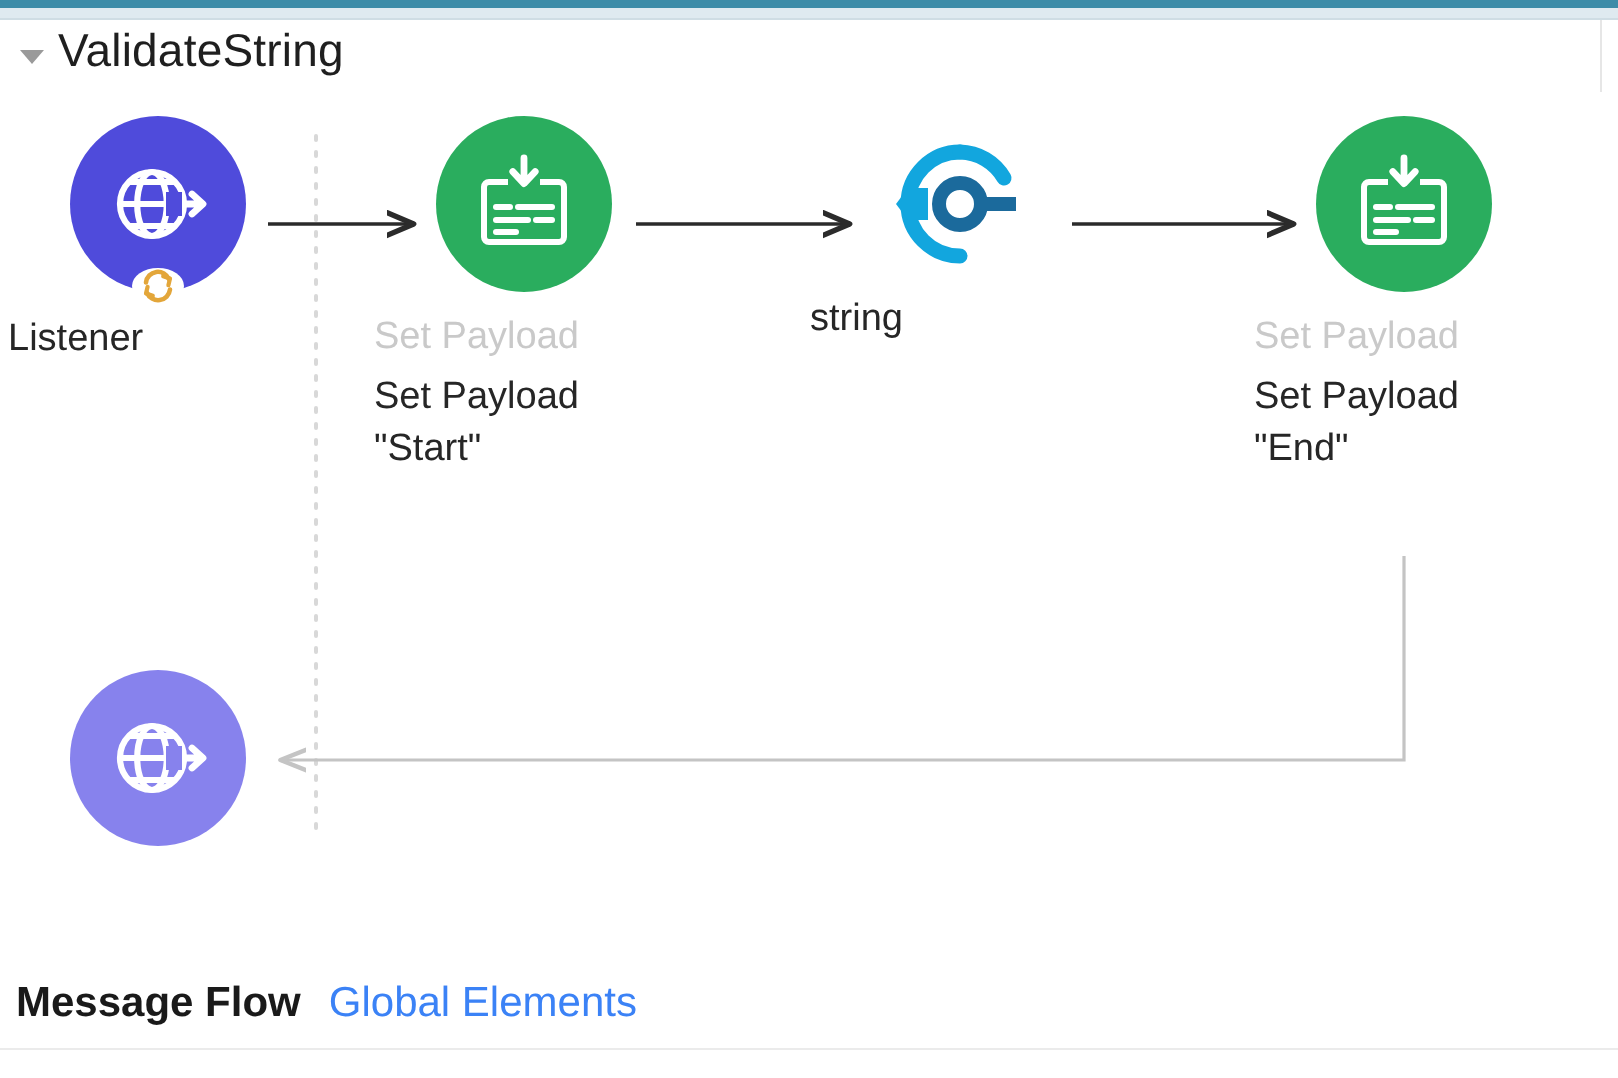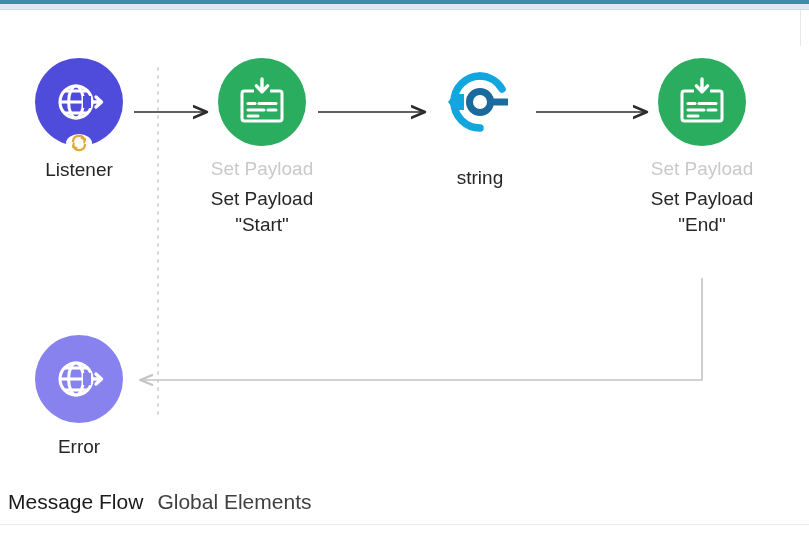--- a/index.html
+++ b/index.html
@@ -79,21 +79,20 @@
     position: absolute;
     left: 0; top: 0;
     width: 809px; height: 434px;
     pointer-events: none;
   }
 
   
   .node {
     position: absolute;
     width: 150px;
-    text-align: center;
   }
   .node .circle-wrap {
     position: relative;
     width: 88px; height: 88px;
     margin: 0 auto;
   }
   .circle {
     position: absolute;
     left: 0; top: 0;
     width: 88px; height: 88px;
@@ -153,26 +152,27 @@
   }
   .tabbar .tabs {
     position: absolute;
     left: 8px; top: 10px;
     display: flex;
     align-items: baseline;
     gap: 14px;
   }
   .tab {
     font-size: 21px;
-    color: #404040;
+    color: #3b82f6;
     white-space: nowrap;
     cursor: default;
   }
   .tab.active {
     color: #1a1a1a;
+    font-weight: bold;
   }
   .tabbar-line {
     position: absolute;
     left: 0; bottom: 14px;
     width: 809px; height: 1px;
     background: #ebebeb;
   }
   .tabbar-bottom {
     position: absolute;
     left: 0; bottom: 0;
@@ -183,20 +183,24 @@
 </head>
 <body>
 
 <div class="app">
 
   <div class="topbar-dark"></div>
   <div class="topbar-light"></div>
   <div class="topbar-edge"></div>
   <div class="right-border"></div>
 
+  <div class="flow-header">
+    <span class="twisty"></span>
+    <span class="flow-title">ValidateString</span>
+  </div>
 
   <div class="canvas">
 
     <svg class="wires" viewBox="0 0 809 434">
       <defs>
         <marker id="arrowhead-dark" markerWidth="9" markerHeight="9" refX="7.5" refY="4" orient="auto">
           <path d="M0,0.6 L8,4 L0,7.4" fill="none" stroke="#2b2b2b" stroke-width="1.6" stroke-linecap="round" stroke-linejoin="round"></path>
         </marker>
         <marker id="arrowhead-grey" markerWidth="9" markerHeight="9" refX="7.5" refY="4" orient="auto">
           <path d="M0,0.8 L8,4 L0,7.2" fill="none" stroke="#c4c4c4" stroke-width="1.4" stroke-linecap="round" stroke-linejoin="round"></path>
@@ -263,21 +267,21 @@
     <div class="node" style="left: 405px; top: 12px;">
       <div class="circle-wrap">
         <svg class="glyph" viewBox="0 0 88 88">
           <path d="M44 18 A26 26 0 1 0 44 70" fill="none" stroke="#12a6de" stroke-width="7.5" stroke-linecap="round"></path>
           <path d="M44 18 A26 26 0 0 1 66 31" fill="none" stroke="#12a6de" stroke-width="7.5" stroke-linecap="round"></path>
           <circle cx="44" cy="44" r="10.5" fill="none" stroke="#1b6a9c" stroke-width="7"></circle>
           <line x1="53" y1="44" x2="72" y2="44" stroke="#1b6a9c" stroke-width="7" stroke-linecap="butt"></line>
           <path d="M18 36 L28 36 L28 52 L18 52 L12 44 Z" fill="#12a6de"></path>
         </svg>
       </div>
-      <div class="name-label" style="margin-top:20px;">string</div>
+      <div class="name-label" style="margin-top:2px;">string</div>
     </div>
 
     <div class="node" style="left: 627px; top: 12px;">
       <div class="circle-wrap">
         <div class="circle c-green"></div>
         <svg class="glyph" viewBox="0 0 88 88">
           <rect x="24" y="33" width="40" height="30" rx="2.5" fill="none" stroke="#ffffff" stroke-width="3"></rect>
           <g stroke="#ffffff" stroke-width="3" stroke-linecap="round">
             <line x1="30" y1="45.5" x2="37" y2="45.5"></line>
             <line x1="41" y1="45.5" x2="58" y2="45.5"></line>
@@ -302,21 +306,20 @@
             <circle cx="41" cy="44" r="16"></circle>
             <ellipse cx="41" cy="44" rx="7.4" ry="16"></ellipse>
             <line x1="25" y1="44" x2="57" y2="44"></line>
             <line x1="29.5" y1="33" x2="52.5" y2="33"></line>
             <line x1="29.5" y1="55" x2="52.5" y2="55"></line>
           </g>
           <path d="M53 44 L66 44 M61 39 L66.5 44 L61 49" fill="none" stroke="#ffffff" stroke-width="3.4" stroke-linecap="round" stroke-linejoin="round"></path>
           <rect x="48" y="38" width="8" height="12" fill="#8782ed"></rect>
         </svg>
       </div>
-      <div class="name-label single">Error</div>
     </div>
 
   </div>
 
   <div class="tabbar">
     <div class="tabs">
       <span class="tab active">Message Flow</span>
       <span class="tab">Global Elements</span>
     </div>
     <div class="tabbar-line"></div>

